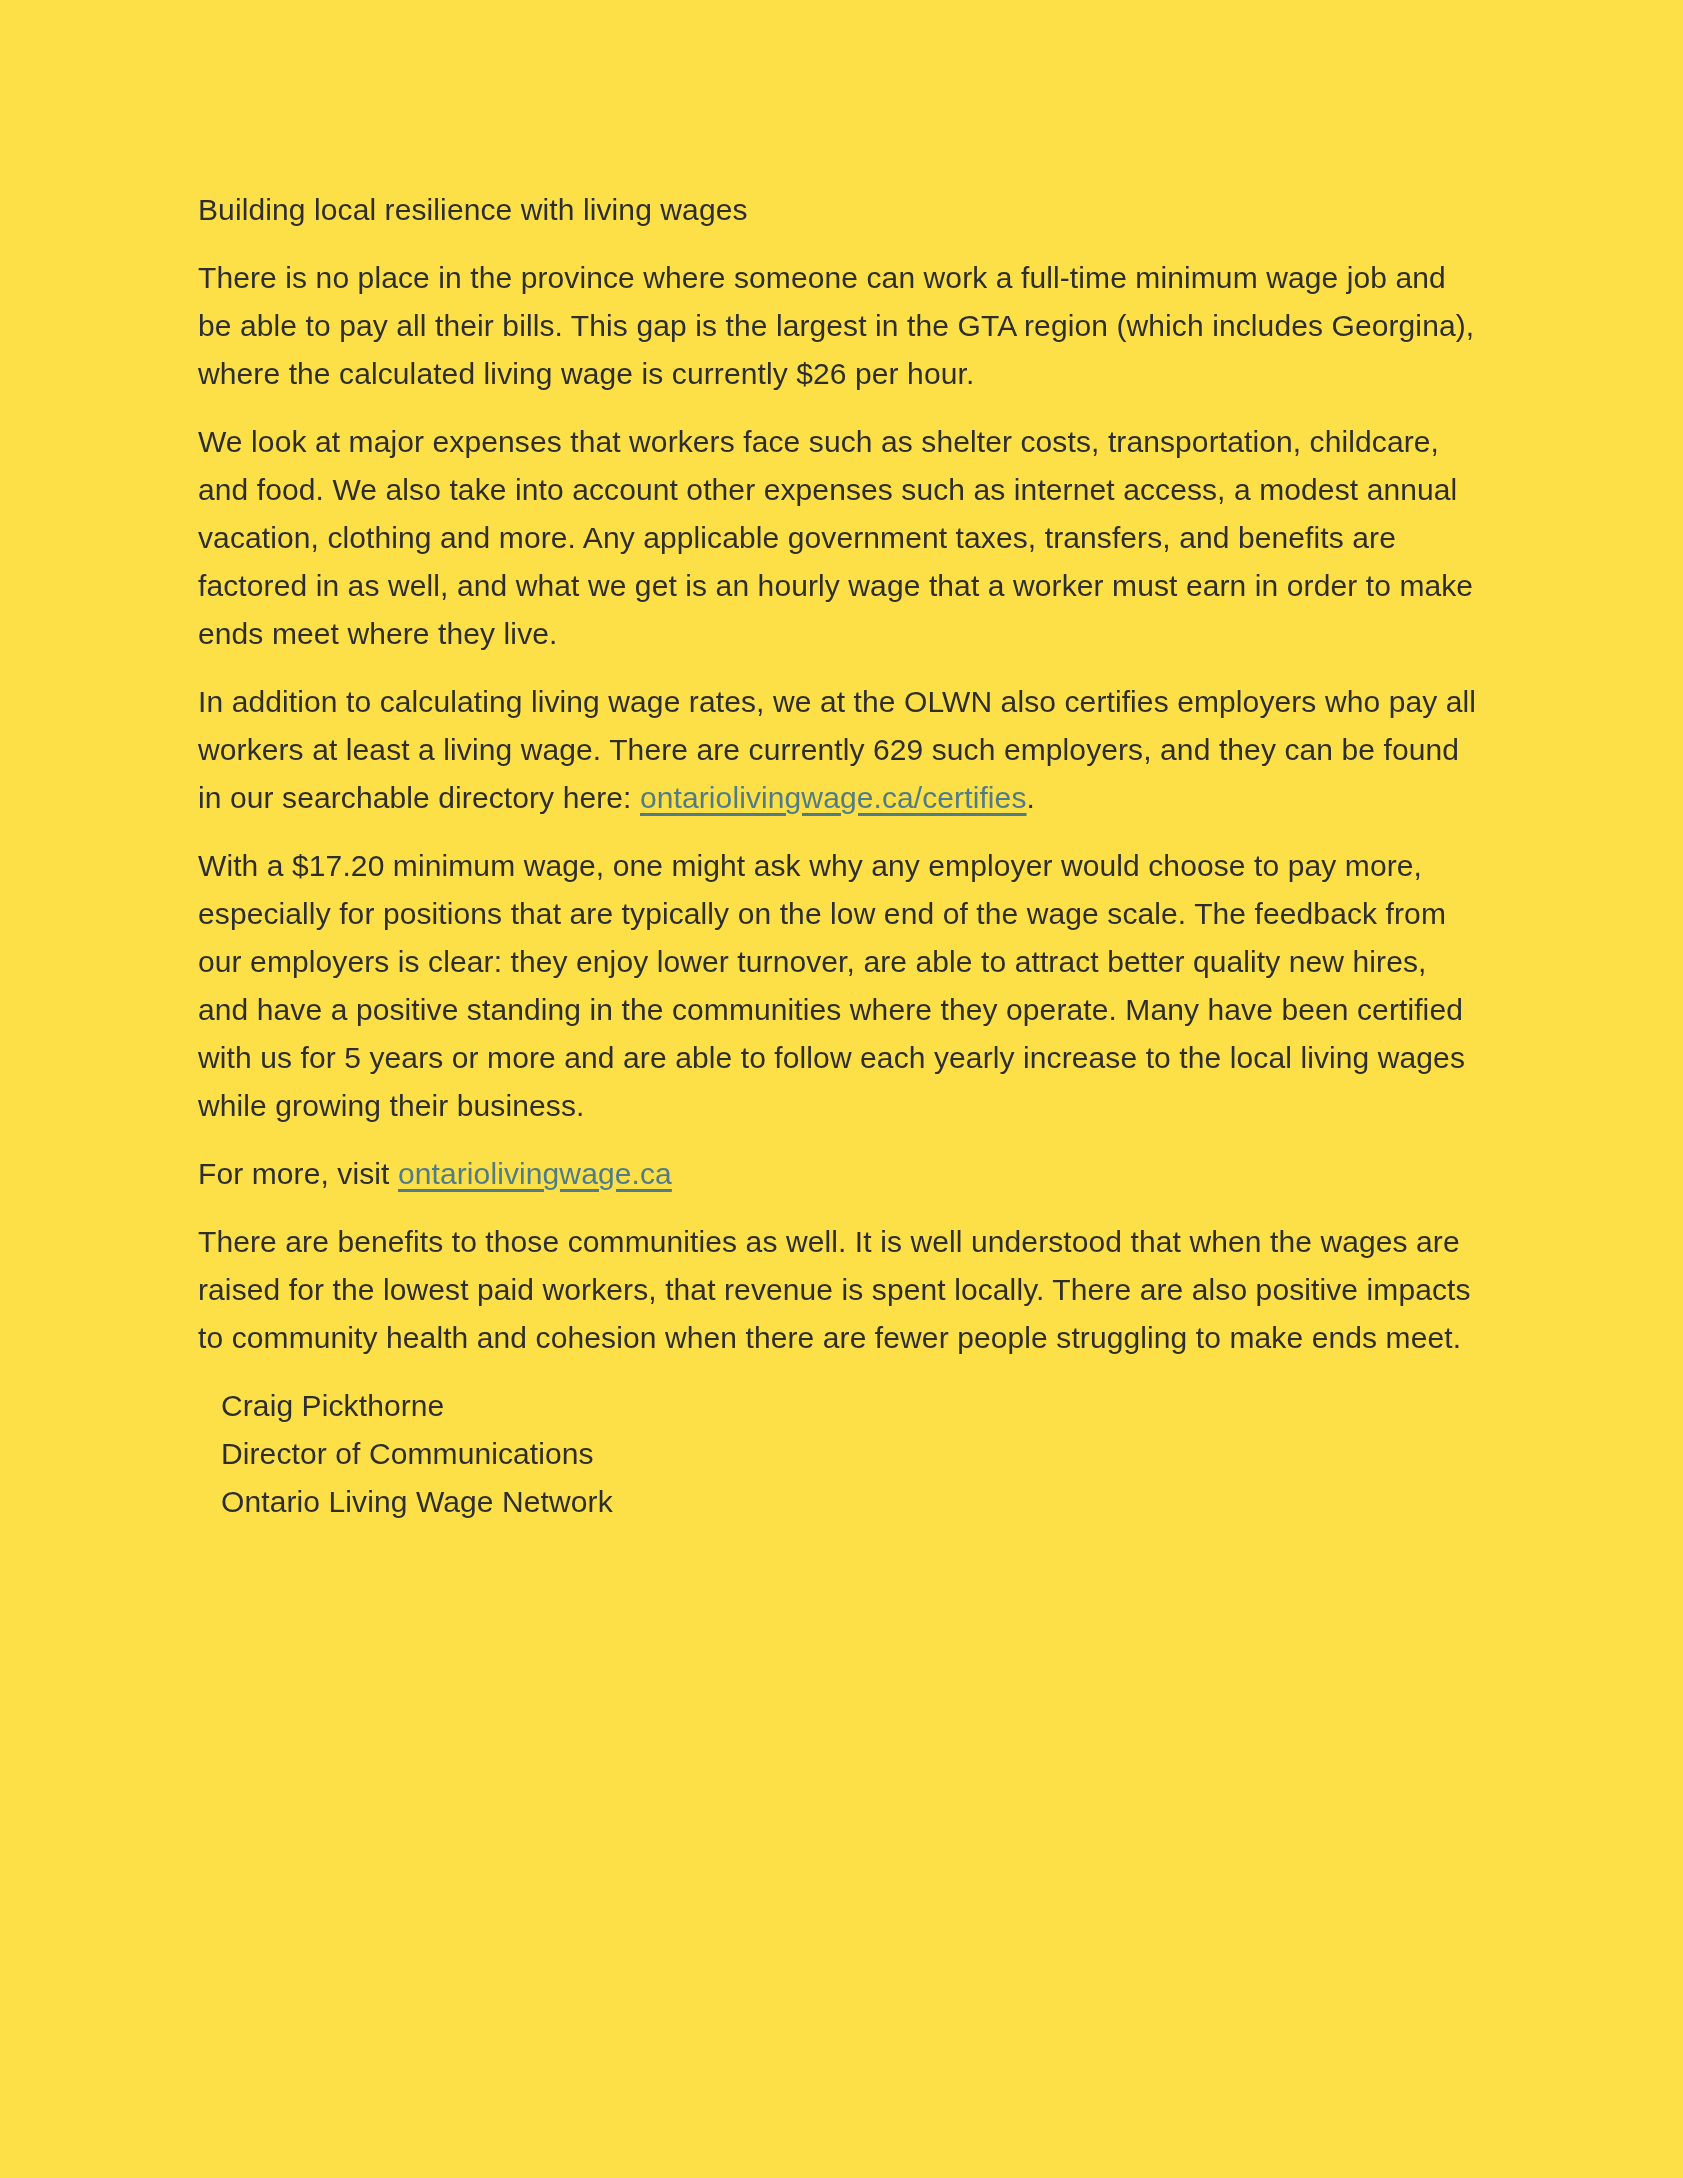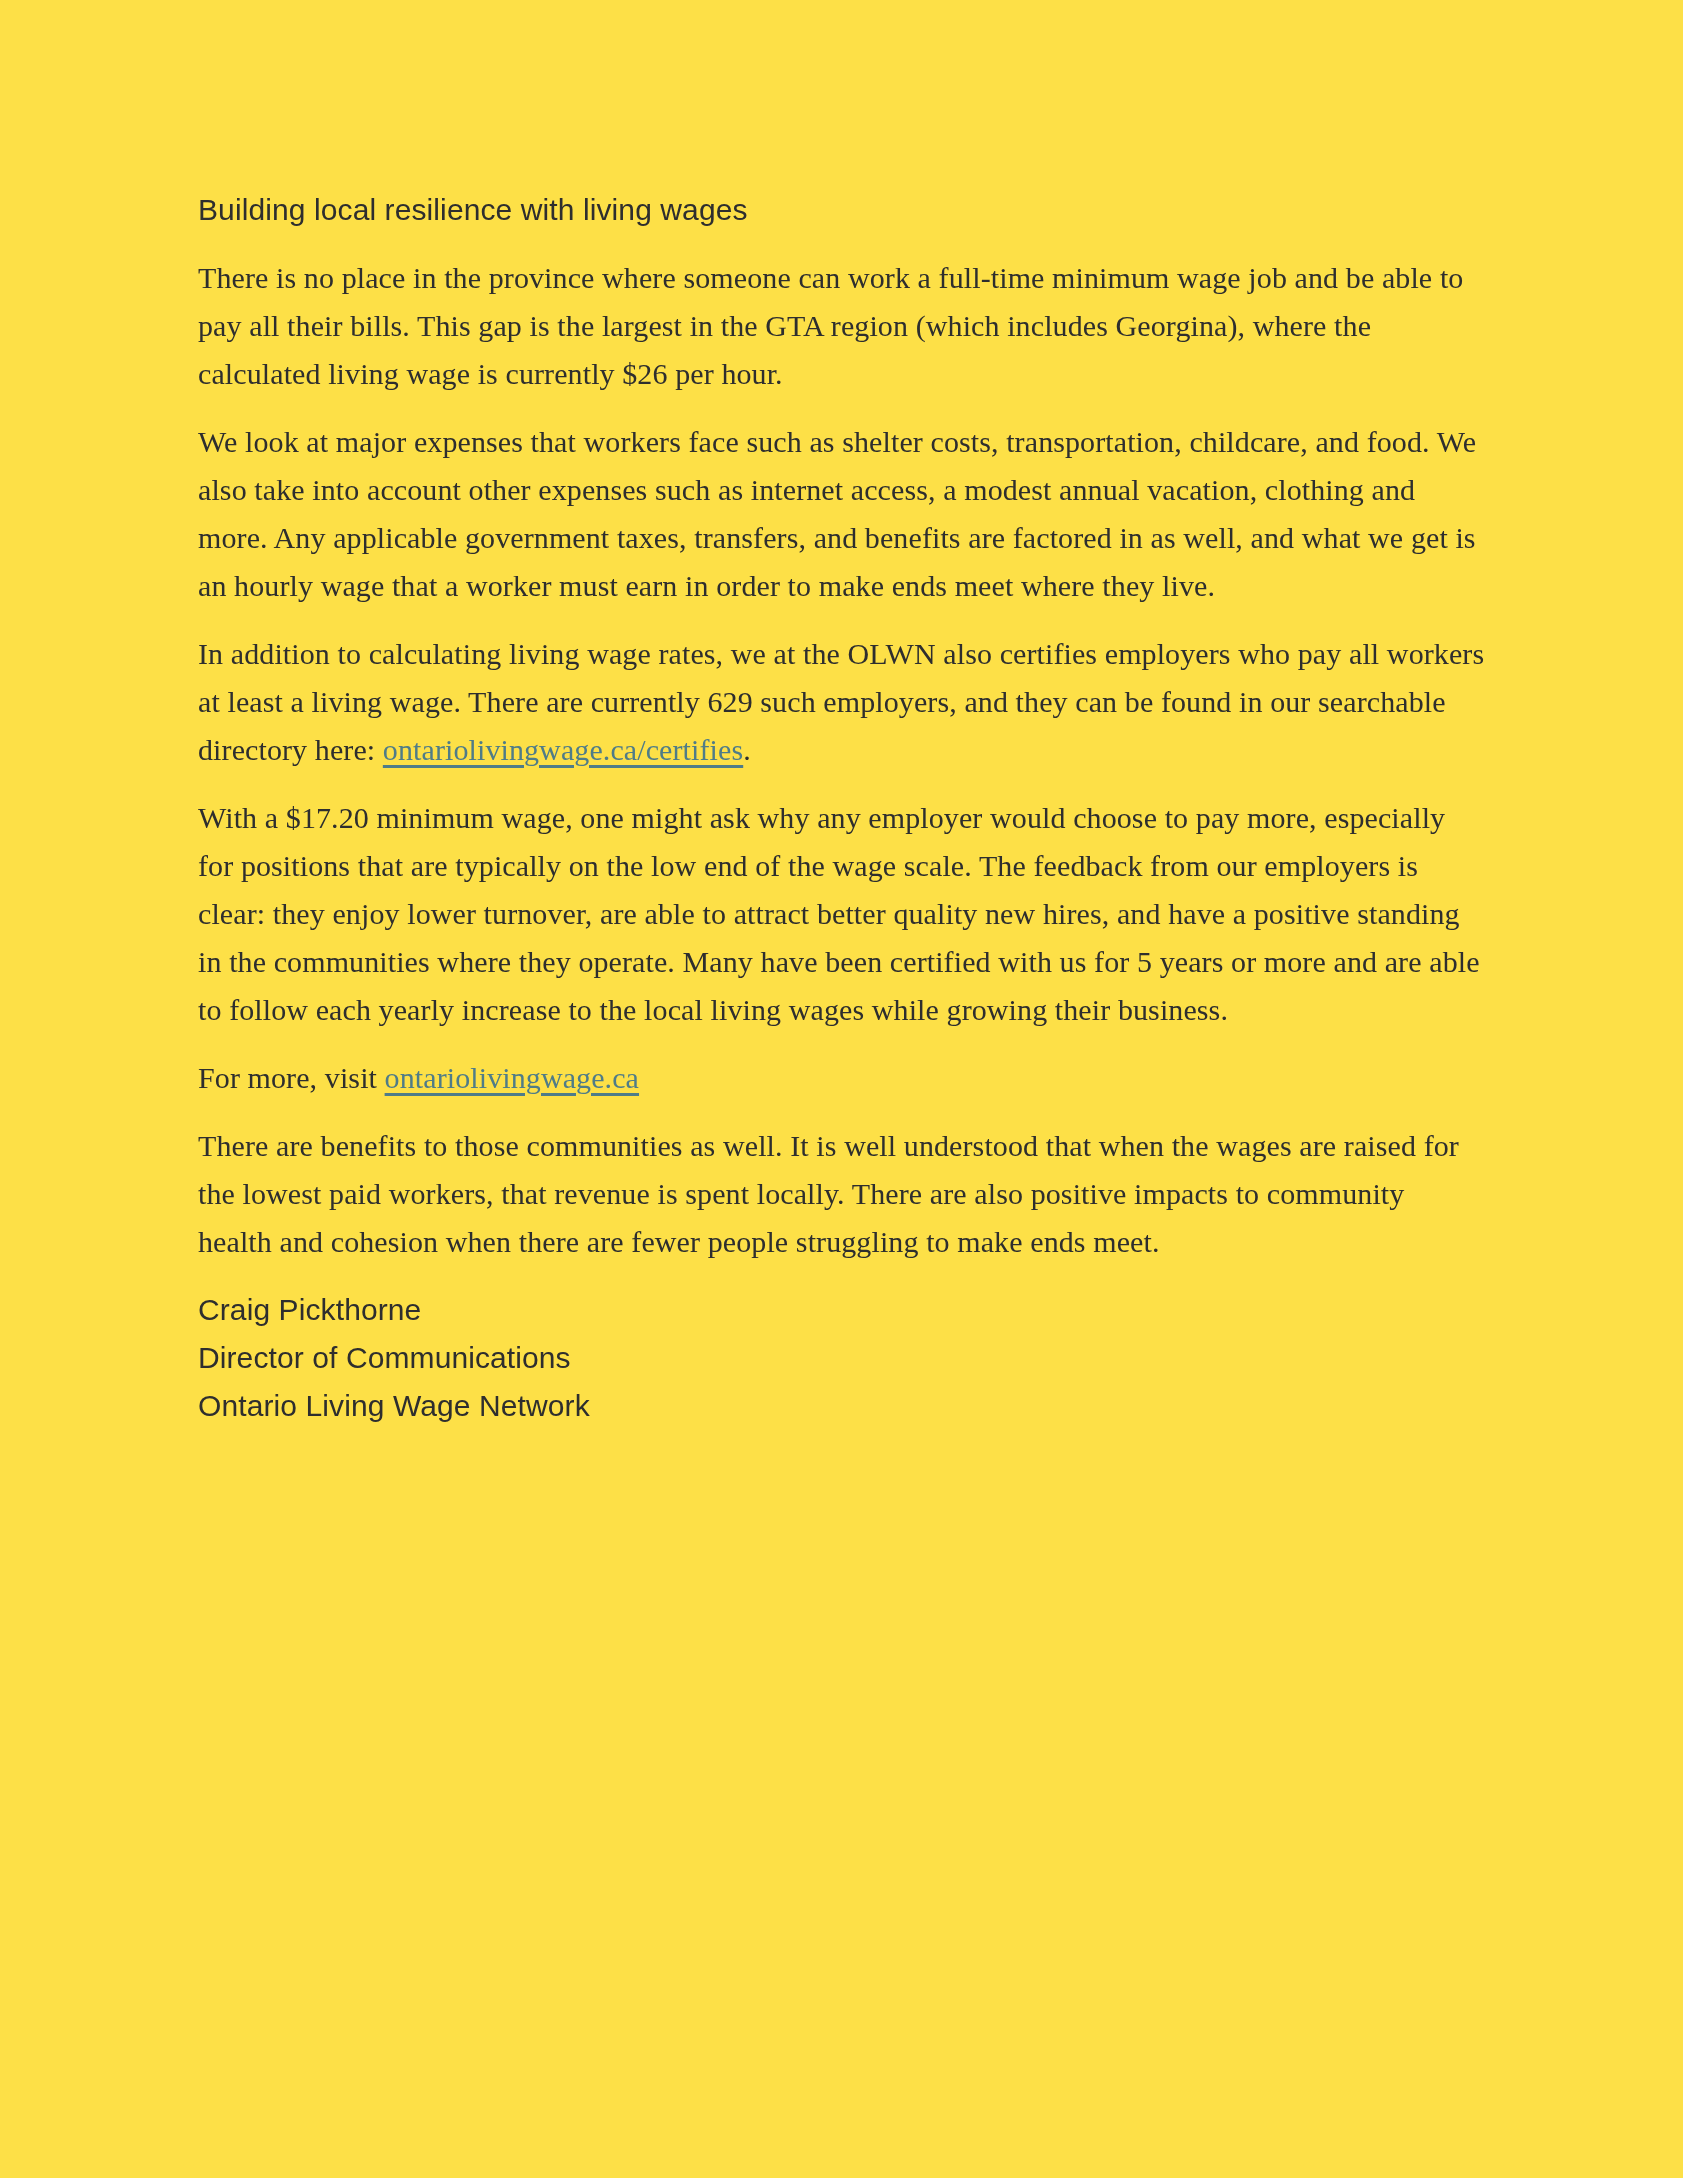--- a/index.html
+++ b/index.html
@@ -26,31 +26,31 @@
     letter-spacing: 0.1px;
     font-weight: 400;
   }
   .doc-title {
     margin: 0 0 20px 0;
     font-size: 30px;
     font-weight: 400;
   }
   p.para {
     margin: 0 0 20px 0;
-    font-family: Liberation Serif, serif;
   }
   a.doc-link {
     color: #4f7c88;
     text-decoration: underline;
     text-decoration-color: #4f7c88;
     text-underline-offset: 5px;
     cursor: pointer;
   }
   .signature {
     margin-top: 0;
+    margin-left: 23px;
   }
   .signature div {
     margin: 0;
   }
 </style>
 </head>
 <body>
 
 <div class="page">
   <div class="content">

